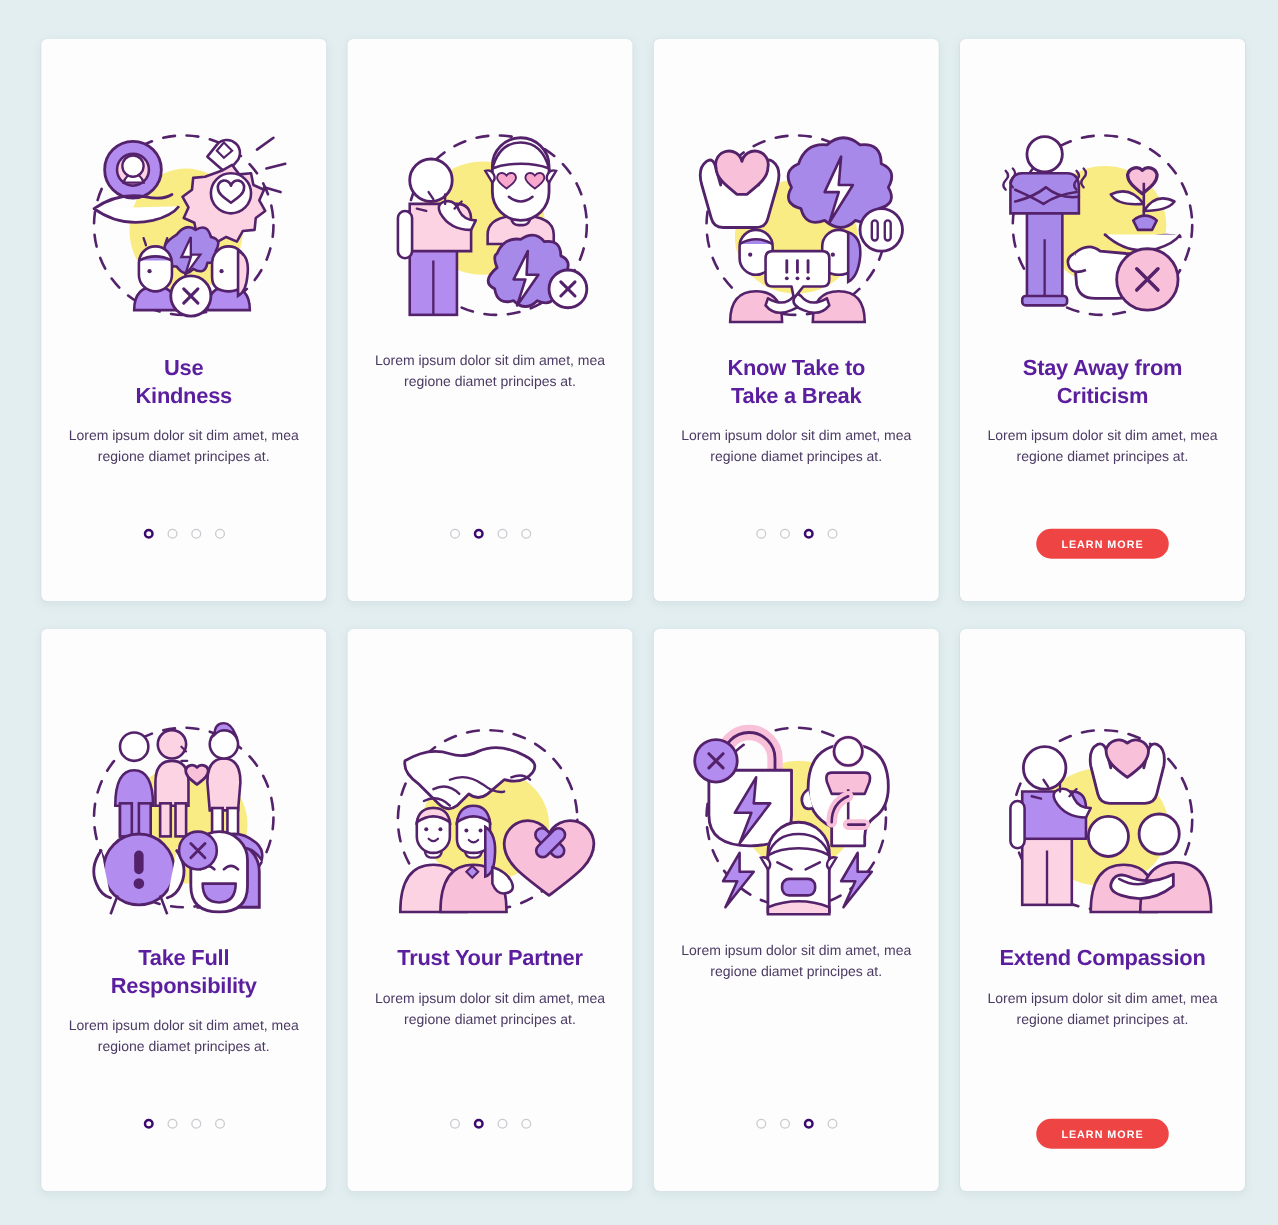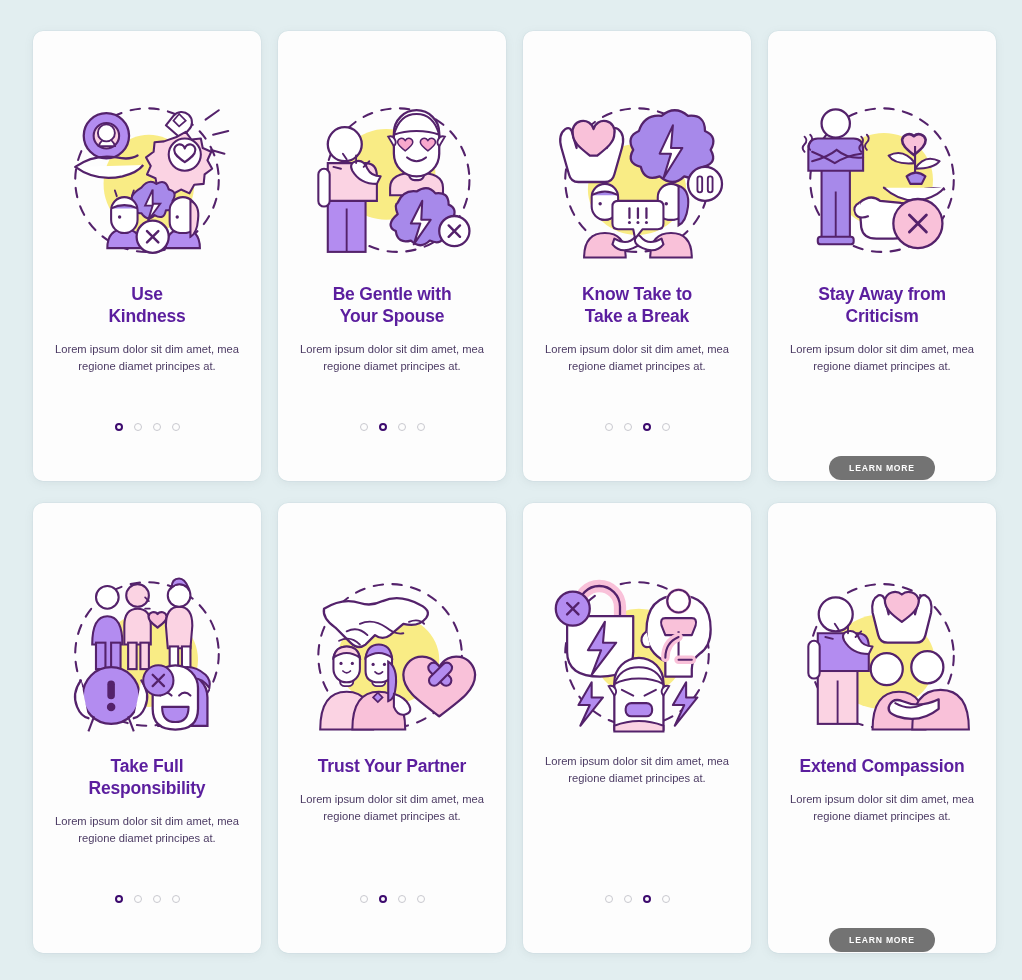--- a/index.html
+++ b/index.html
@@ -22,21 +22,21 @@
     row-gap: 22px;
     padding: 31px 24px 27px 33px;
     align-content: start;
     justify-content: start;
   }
 
   .phone-card {
     width: 228px;
     height: 450px;
     background: #fdfdfd;
-    border-radius: 10px;
+    border-radius: 5px;
     box-shadow: 0 2px 8px rgba(120,140,150,0.13), 0 0 0 0.5px rgba(200,220,225,0.55);
     display: flex;
     flex-direction: column;
     align-items: center;
     padding-top: 10px;
     position: relative;
     overflow: hidden;
   }
 
   .illustration-wrap {
@@ -96,32 +96,31 @@
   .dot.active {
     border-color: #3c0a6e;
     border-width: 2.6px;
     background: transparent;
   }
 
   .learn-more-btn {
     display: inline-flex;
     align-items: center;
     justify-content: center;
-    background: #737373;
+    background: #ef4444;
     color: #ffffff;
     border: none;
     border-radius: 17px;
     height: 24px;
     padding: 0 20px;
     font-family: "Liberation Sans", sans-serif;
     font-size: 8.6px;
     font-weight: bold;
     letter-spacing: 0.8px;
     cursor: pointer;
-    margin-top: 33px;
   }
 </style>
 </head>
 <body>
 
 <div class="screens-grid">
     <div class="phone-card">
       <div class="illustration-wrap">
         <svg viewBox="0 0 180 180">
           <use href="#ill-kindness-illustration"></use>
@@ -137,21 +136,20 @@
           <span class="dot"></span>
         </div>
       </div>
     </div>
     <div class="phone-card">
       <div class="illustration-wrap">
         <svg viewBox="0 0 180 180">
           <use href="#ill-gentle-spouse-illustration"></use>
         </svg>
       </div>
-      <div class="card-title"><span>Be Gentle with</span><br><span>Your Spouse</span></div>
       <div class="card-body">Lorem ipsum dolor sit dim amet, mea regione diamet principes at.</div>
       <div class="footer-area">
         <div class="dots">
           <span class="dot"></span>
           <span class="dot active"></span>
           <span class="dot"></span>
           <span class="dot"></span>
         </div>
       </div>
     </div>

